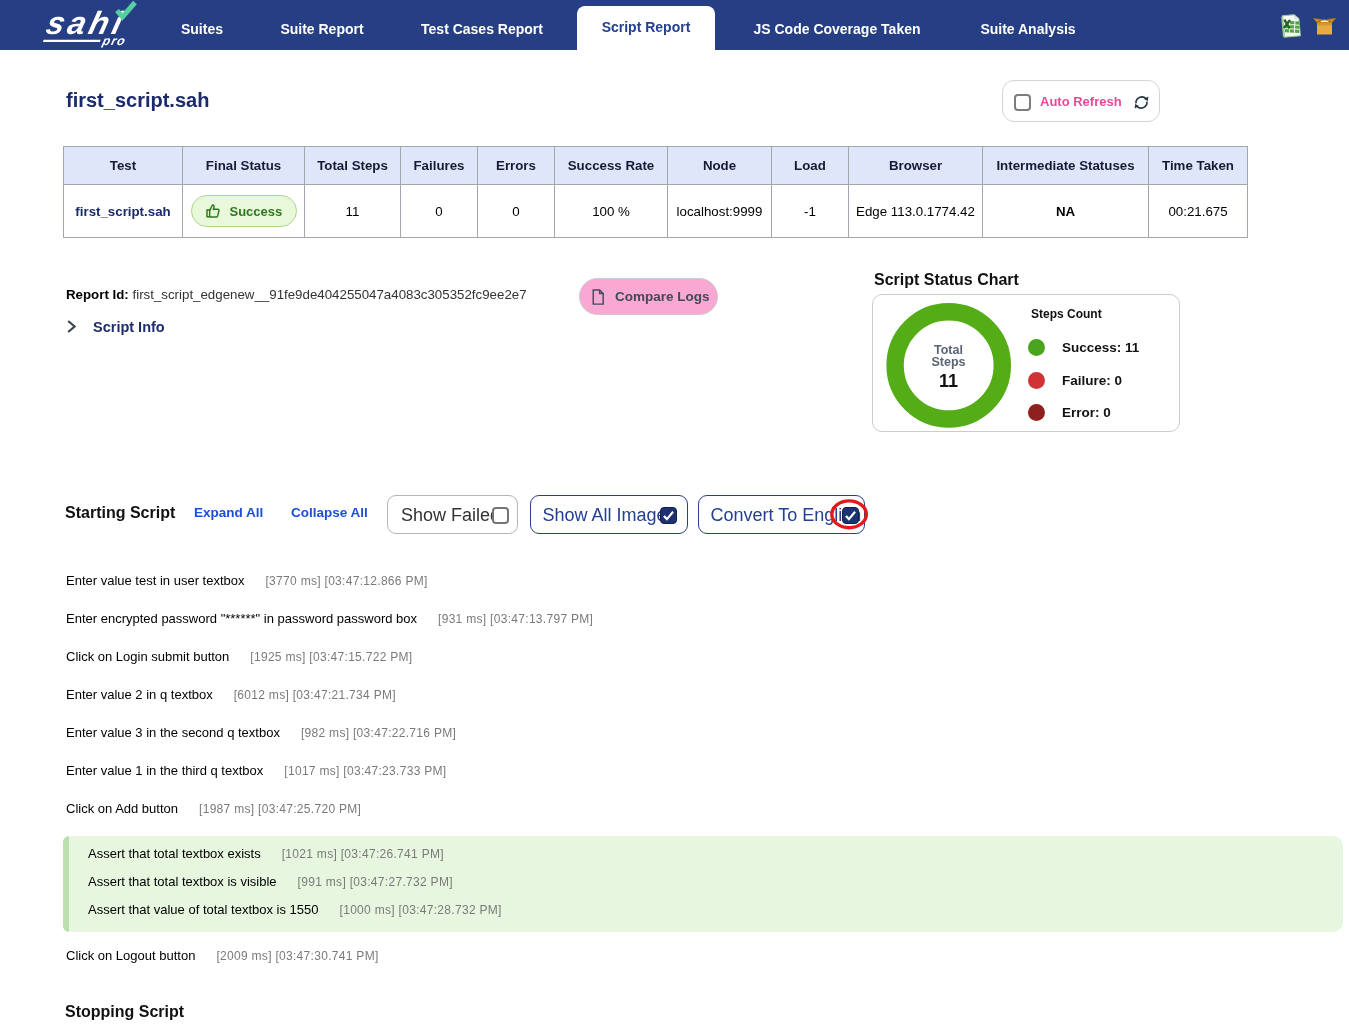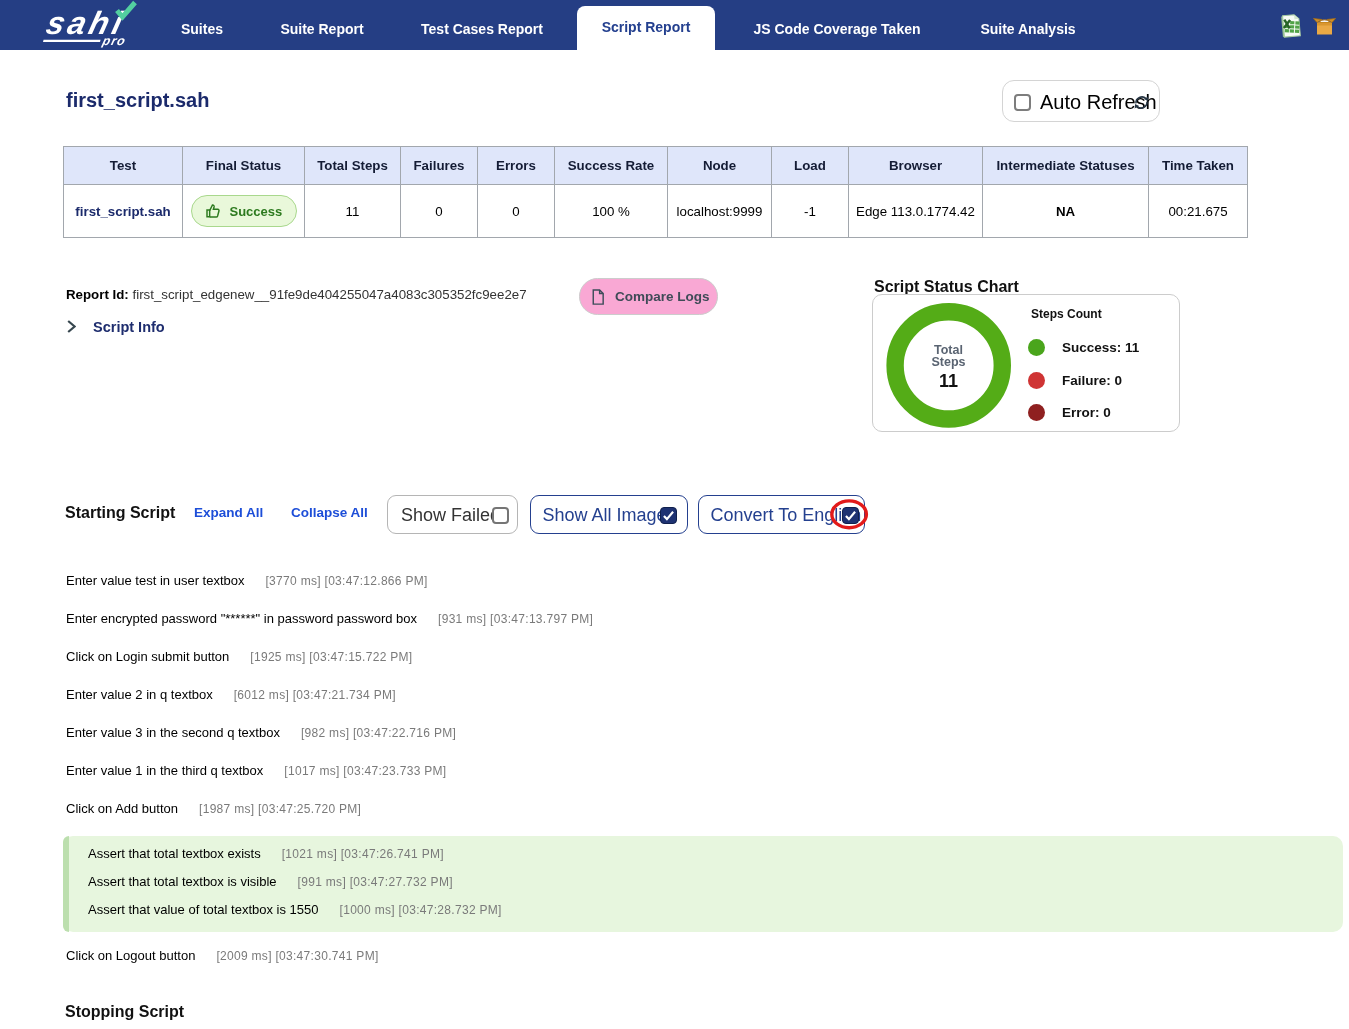--- a/index.html
+++ b/index.html
@@ -11,21 +11,21 @@
 #nav { position:absolute; left:0; top:0; width:1349px; height:50px; background:#253e84; }
 .tab { position:absolute; top:0; height:50px; line-height:58px; color:#fff; font-weight:bold; font-size:14px; text-align:center; white-space:nowrap; }
 #activetab { position:absolute; left:577px; top:6px; width:138px; height:44px; background:#fff; border-radius:8px 8px 0 0; color:#24408f; font-weight:bold; font-size:14px; text-align:center; line-height:43px; }
 
 
 #title { position:absolute; left:66px; top:90px; font-size:20px; line-height:20px; font-weight:bold; color:#1b2a6b; }
 
 
 #autorefresh { position:absolute; left:1002px; top:80px; width:158px; height:42px; border:1px solid #d4d4d4; border-radius:12px; background:#fff; }
 #autorefresh .cb { position:absolute; left:11px; top:13px; width:17px; height:17px; border:2px solid #7d7d7d; border-radius:4px; }
-#autorefresh .lbl { position:absolute; left:37px; top:13px; font-size:20px; line-height:16px; color:#000000; }
+#autorefresh .lbl { position:absolute; left:37px; top:13px; font-size:13px; line-height:16px; color:#ec4899;font-weight:bold; }
 #autorefresh svg { position:absolute; left:130px; top:13px; }
 
 
 table { border-collapse:collapse; position:absolute; left:63px; top:146px; table-layout:fixed; }
 th, td { border:1px solid #a2a7ad; text-align:center; vertical-align:middle; padding:0; }
 th { background:#dfe6fa; color:#141c35; font-size:13.3px; font-weight:bold; height:38px; }
 td { height:53px; font-size:13.3px; color:#000; }
 td.test { color:#1b2a6b; font-weight:bold; }
 .pill { display:inline-flex; align-items:center; background:#e9f8da; border:1px solid #a9d88d; border-radius:16.5px; width:106px; height:32px; color:#2d7a1f; font-weight:bold; font-size:13px; }
 .pill svg { margin-left:13px; }
@@ -34,21 +34,21 @@
 
 #reportid { position:absolute; left:66px; top:288px; font-size:13.3px; line-height:14px; color:#333; }
 #reportid b { color:#000; }
 #comparelogs { position:absolute; left:579px; top:278px; width:139px; height:37px; border:1px solid #ccc; border-radius:18.5px; background:#f9a8d4; white-space:nowrap; }
 #comparelogs span { position:absolute; left:35px; top:10px; font-size:13.5px; line-height:16px; font-weight:bold; color:#3f4b57; }
 #comparelogs svg { position:absolute; left:9px; top:9px; }
 #scriptinfo { position:absolute; left:66px; top:319px; height:16px; }
 #scriptinfo .txt { position:absolute; left:27px; top:1px; font-size:14.5px; line-height:15px; font-weight:bold; color:#1e2d6e; white-space:nowrap; }
 
 
-#charttitle { position:absolute; left:874px; top:279px; font-size:16px; line-height:16px; font-weight:bold; color:#111; }
+#charttitle { position:absolute; left:874px; top:272px; font-size:16px; line-height:16px; font-weight:bold; color:#111; }
 #chartcard { position:absolute; left:872px; top:294px; width:308px; height:138px; border:1px solid #ccc; border-radius:10px; background:#fff; }
 #donuttext { position:absolute; left:13px; top:8px; width:125px; height:125px; text-align:center; }
 #donuttext .g { margin-top:40.5px; font-size:12.5px; line-height:12.2px; font-weight:bold; color:#5a6472; }
 #donuttext .n { margin-top:6.5px; font-size:18px; line-height:15px; font-weight:bold; color:#111; }
 #legend { position:absolute; left:0; top:0; width:308px; height:138px; }
 #legend .hdr { position:absolute; left:159px; top:308px; font-size:12px; line-height:13px; font-weight:bold; color:#111; }
 .litem { position:absolute; }
 .litem .dot { position:absolute; left:0px; top:0px; width:17px; height:17px; border-radius:50%; }
 .litem .t { position:absolute; left:34.5px; top:2px; font-size:13.5px; line-height:14px; font-weight:bold; color:#111; white-space:nowrap; }
 

